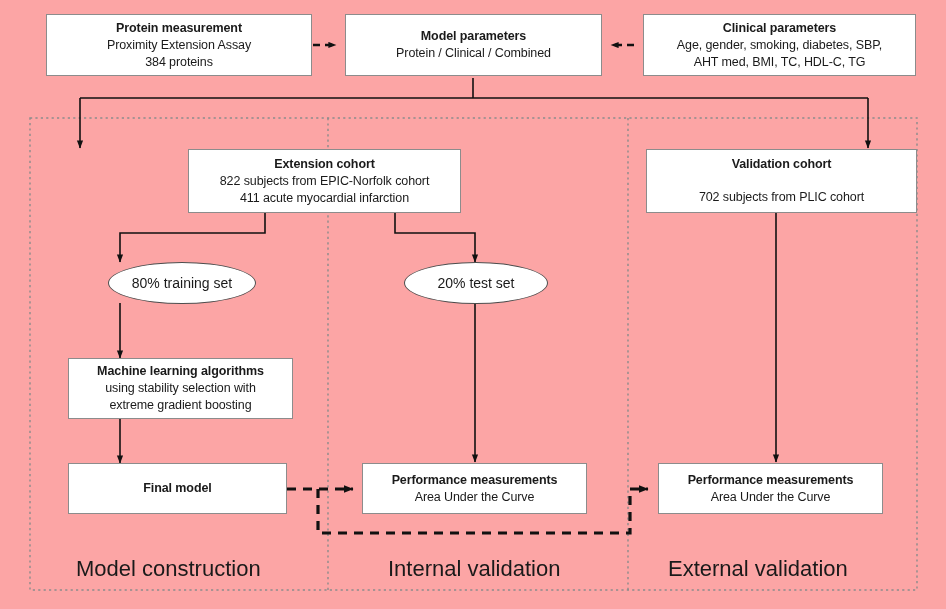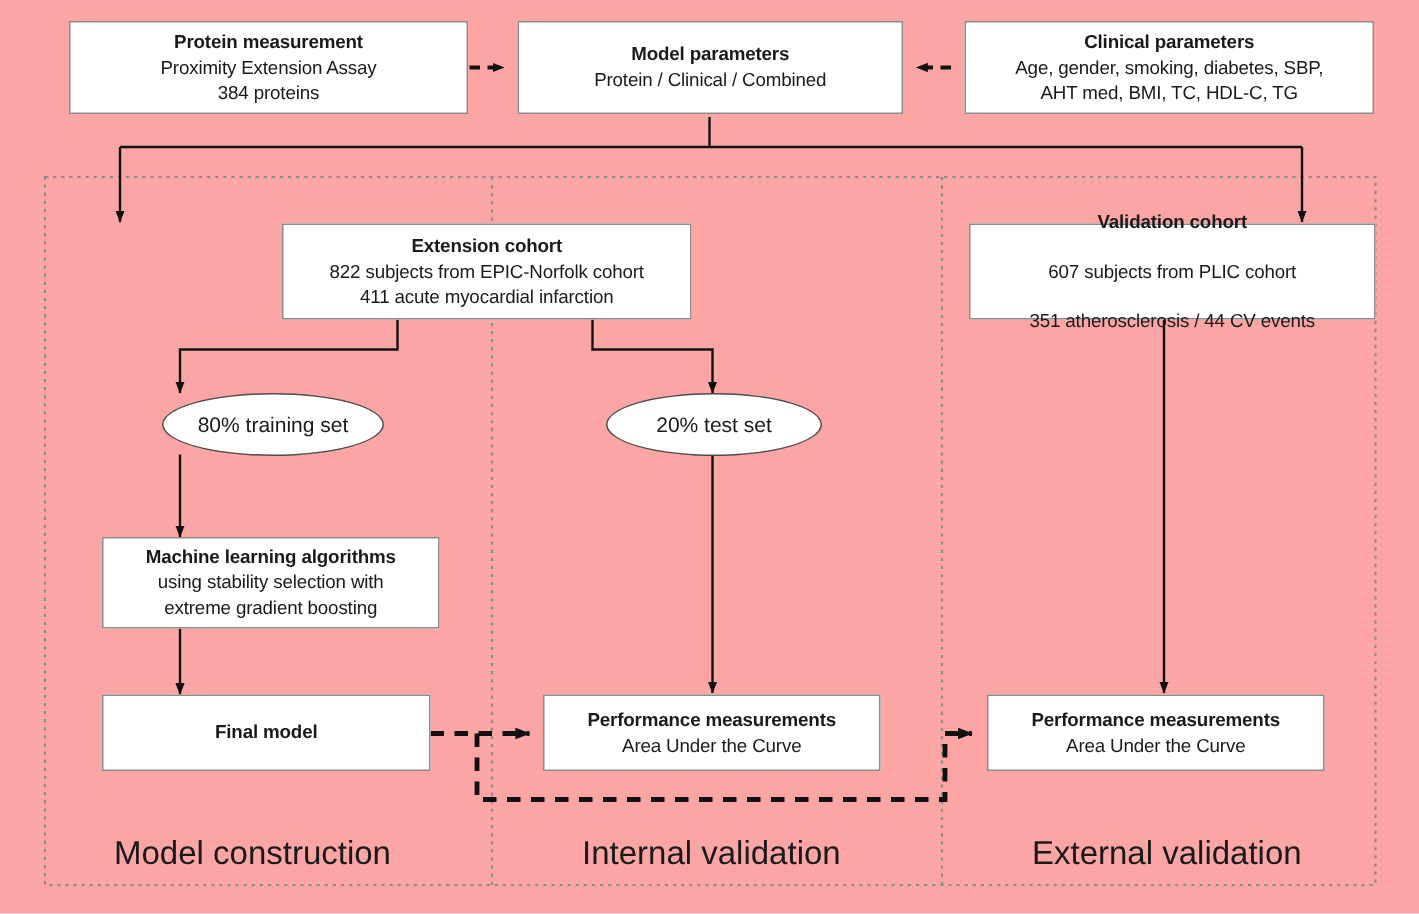--- a/index.html
+++ b/index.html
@@ -152,22 +152,21 @@
   </div>
 
   <div class="box" style="left:188px; top:149px; width:273px; height:64px;">
     <div class="ttl">Extension cohort</div>
     <div class="sub">822 subjects from EPIC-Norfolk cohort</div>
     <div class="sub">411 acute myocardial infarction</div>
   </div>
 
   <div class="box" style="left:646px; top:149px; width:271px; height:64px;gap:16px;">
     <div class="ttl">Validation cohort</div>
-    <div class="sub">607 subjects from PLIC cohort</div>
-    <div class="sub">351 atherosclerosis / 44 CV events</div>
+    <div class="sub">702 subjects from PLIC cohort</div>
   </div>
 
   <div class="ellipse" style="left:108px; top:262px; width:148px; height:42px;">
     <span>80% training set</span>
   </div>
 
   <div class="ellipse" style="left:404px; top:262px; width:144px; height:42px;">
     <span>20% test set</span>
   </div>
 
@@ -186,15 +185,15 @@
     <div class="sub">Area Under the Curve</div>
   </div>
 
   <div class="box" style="left:658px; top:463px; width:225px; height:51px;">
     <div class="ttl">Performance measurements</div>
     <div class="sub">Area Under the Curve</div>
   </div>
 
   <div class="section-label" style="left:76px; top:556px;">Model construction</div>
   <div class="section-label" style="left:388px; top:556px;">Internal validation</div>
-  <div class="section-label" style="left:688px; top:556px;">External validation</div>
+  <div class="section-label" style="left:668px; top:556px;">External validation</div>
 
 </div>
 
 </body></html>

